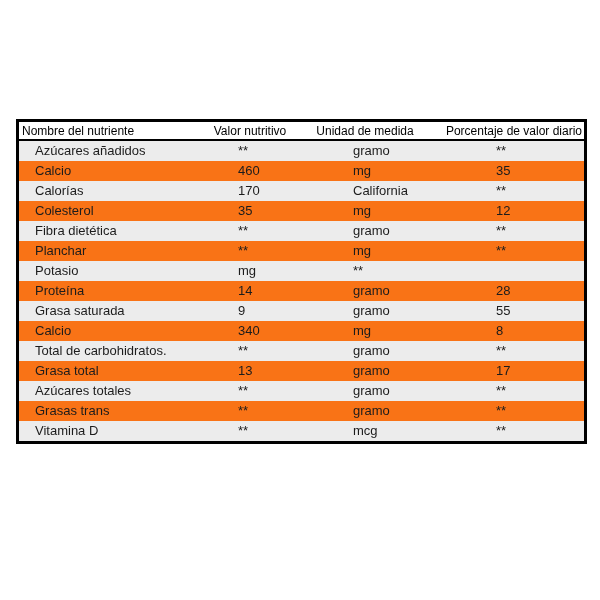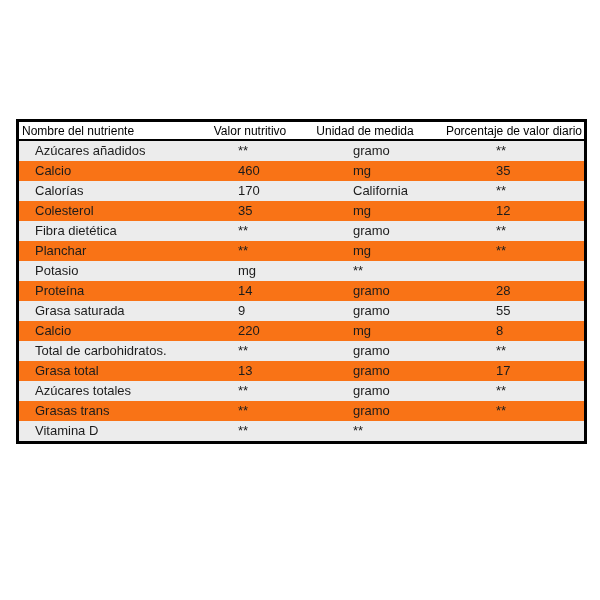--- a/index.html
+++ b/index.html
@@ -132,21 +132,21 @@
 
   <div class="tr">
     <span class="td td1">Grasa saturada</span>
     <span class="td td2">9</span>
     <span class="td td3">gramo</span>
     <span class="td td4">55</span>
   </div>
 
   <div class="tr">
     <span class="td td1">Calcio</span>
-    <span class="td td2">220</span>
+    <span class="td td2">340</span>
     <span class="td td3">mg</span>
     <span class="td td4">8</span>
   </div>
 
   <div class="tr">
     <span class="td td1">Total de carbohidratos.</span>
     <span class="td td2">**</span>
     <span class="td td3">gramo</span>
     <span class="td td4">**</span>
   </div>
@@ -168,17 +168,18 @@
   <div class="tr">
     <span class="td td1">Grasas trans</span>
     <span class="td td2">**</span>
     <span class="td td3">gramo</span>
     <span class="td td4">**</span>
   </div>
 
   <div class="tr">
     <span class="td td1">Vitamina D</span>
     <span class="td td2">**</span>
+    <span class="td td3">mcg</span>
     <span class="td td4">**</span>
   </div>
 </div>
   </div>
 </div>
 
 </body></html>

